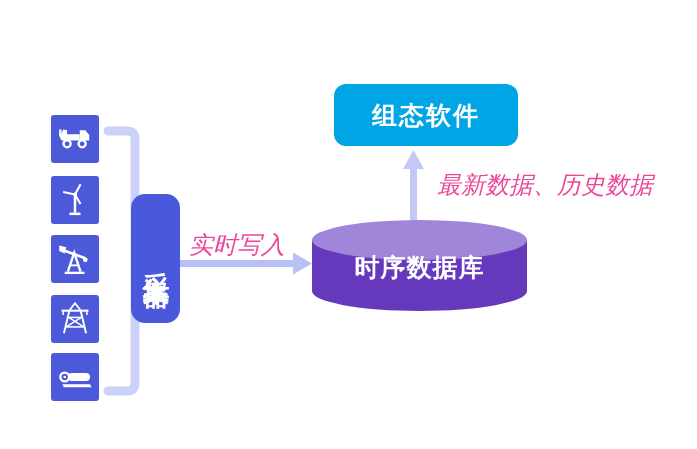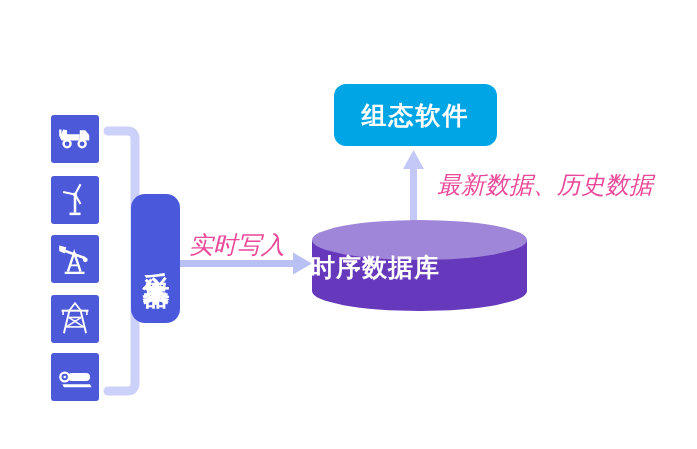--- a/index.html
+++ b/index.html
@@ -10,23 +10,23 @@
         display:flex;align-items:center;justify-content:center;z-index:2;}
   .tile svg{display:block;}
   .collector{position:absolute;left:131px;top:194px;width:49px;height:129px;background:#4a58dc;
         border-radius:14px;z-index:2;display:flex;align-items:center;justify-content:center;}
   .collector-label{writing-mode:vertical-rl;text-orientation:upright;color:#ffffff;
         font-size:27px;font-weight:bold;letter-spacing:6px;line-height:1;}
   .flow-label{position:absolute;color:#ec4899;font-size:24px;white-space:nowrap;z-index:3;font-style:italic;}
   .write-label{left:189px;top:229px;}
   .read-label{left:437px;top:169px;}
   .cylinder{position:absolute;left:310px;top:219px;width:219px;height:94px;z-index:2;}
-  .cylinder-label{position:absolute;left:310px;top:251px;width:219px;
+  .cylinder-label{position:absolute;left:310px;top:251px;width:219px;text-align:center;
         color:#ffffff;font-size:25px;font-weight:bold;z-index:3;letter-spacing:1px;}
-  .software{position:absolute;left:334px;top:84px;width:163px;height:62px;background:#00a5e5;
+  .software{position:absolute;left:334px;top:84px;width:184px;height:62px;background:#00a5e5;
         border-radius:12px;z-index:2;display:flex;align-items:center;justify-content:center;text-align:center;}
   .software-label{color:#ffffff;font-size:25px;font-weight:bold;letter-spacing:2px;}
 </style>
 </head>
 <body>
 
 <div class="canvas">
 
   <svg class="layer" viewBox="0 0 697 449" style="z-index:1;">
 

